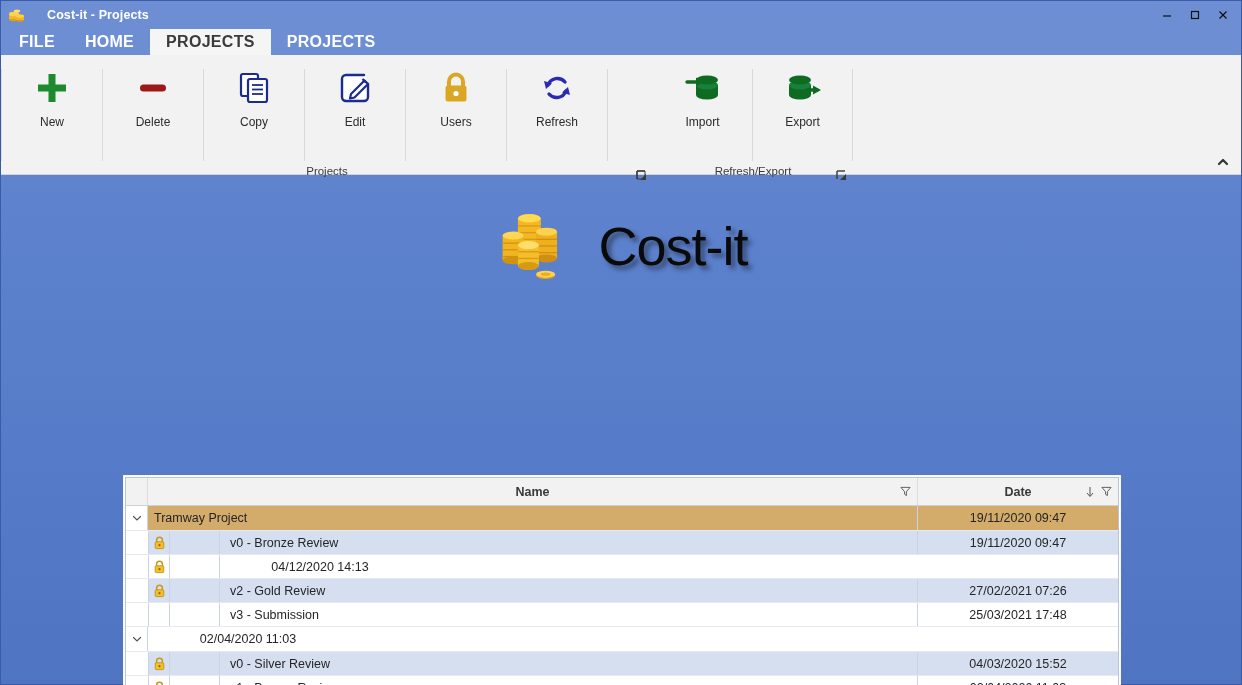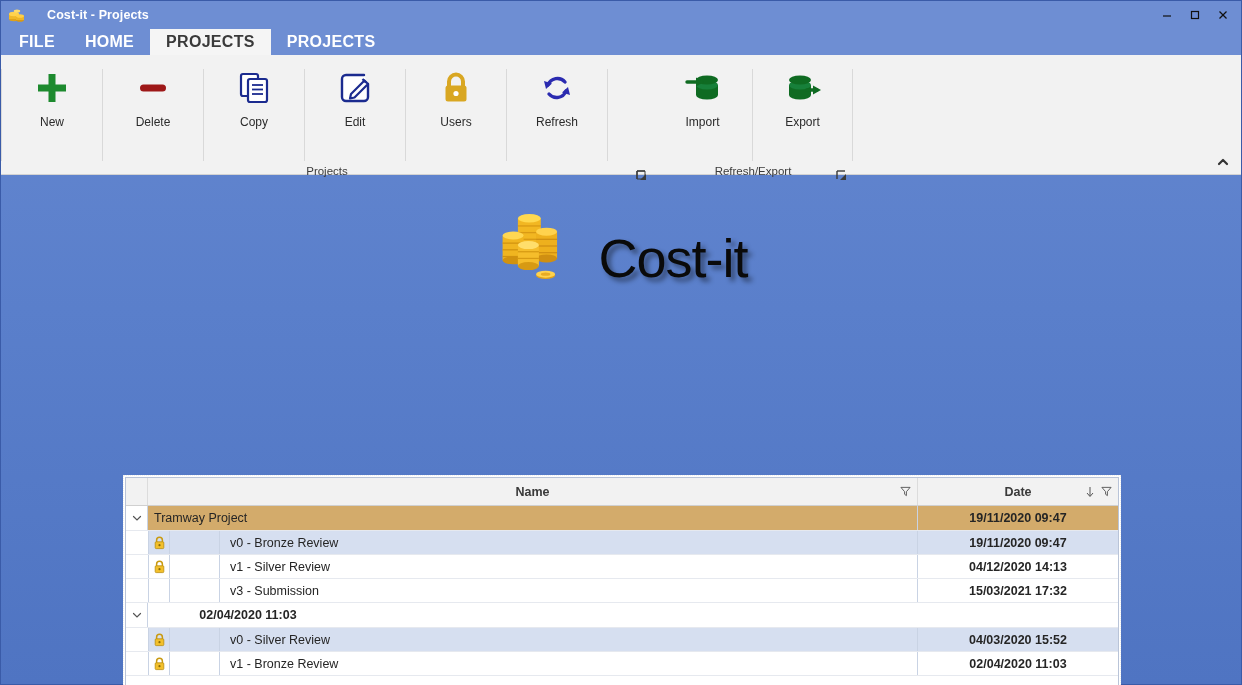--- a/index.html
+++ b/index.html
@@ -117,21 +117,21 @@
 
   
   .body-area {
     flex: 1;
     position: relative;
     display: flex; flex-direction: column;
     align-items: center;
   }
   .logo-row {
     margin-top: 28px;
-    display: flex; align-items: flex-end; gap: 18px;
+    display: flex; align-items: center; gap: 18px;
   }
   .logo-coins { width: 86px; height: 86px; display:block; }
   .logo-text {
     font-size: 54px;
     font-weight: normal;
     color: #0a0a0a;
     font-family: "Liberation Sans", sans-serif;
     text-shadow: 4px 4px 5px rgba(0,0,0,0.45);
     letter-spacing: -1px;
   }
@@ -196,21 +196,21 @@
   }
   .row .c-name {
     flex: 1;
     display: flex; align-items: center;
     padding-left: 10px;
     border-right: 1px solid #c9d3e4;
     overflow: hidden; white-space: nowrap;
   }
   .row .c-date {
     width: 200px;
-    display: flex; align-items: center; justify-content: center; font-weight: bold;
+    display: flex; align-items: center; justify-content: center;
   }
 
   
   .row.group-row { height: 25px; }
   .row.group-row .c-exp { background: #ffffff; border-right: 1px solid #c9d3e4; }
   .row.group-row .c-name {
     background: #d3ab6b;
     padding-left: 6px;
     border-right: 1px solid #c9d3e4;
   }
@@ -552,52 +552,64 @@
         <div class="row data norm">
           <div class="c-exp"></div>
           <div class="c-lock">
             <svg class="lock-ic" viewBox="0 0 13 14">
               <path d="M3.6 6 V4.2 a2.9 2.9 0 0 1 5.8 0 V6" fill="none" stroke="#c99a10" stroke-width="1.5"></path>
               <rect x="2.2" y="5.8" width="8.6" height="6.8" rx="1" fill="#f3c02b" stroke="#b98d0c" stroke-width="0.8"></rect>
               <circle cx="6.5" cy="9.2" r="1.1" fill="#8a6a06"></circle>
             </svg>
           </div>
           <div class="c-pad"></div>
-          <div class="c-name">v1 - Silver Review</div>
           <div class="c-date">04/12/2020 14:13</div>
-        </div>
-
-
-        <div class="row data norm">
-          <div class="c-exp"></div>
-          <div class="c-lock"></div>
-          <div class="c-pad"></div>
-          <div class="c-name">v3 - Submission</div>
-          <div class="c-date">15/03/2021 17:32</div>
-        </div>
-
-        <div class="row group-row plain">
-          <div class="c-exp">
-            <svg class="chev" viewBox="0 0 10 10">
-              <polyline points="1.5,3.5 5,7 8.5,3.5" fill="none" stroke="#555" stroke-width="1.2" stroke-linecap="round"></polyline>
-            </svg>
-          </div>
-          <div class="c-date">02/04/2020 11:03</div>
         </div>
 
         <div class="row data alt">
           <div class="c-exp"></div>
           <div class="c-lock">
             <svg class="lock-ic" viewBox="0 0 13 14">
               <path d="M3.6 6 V4.2 a2.9 2.9 0 0 1 5.8 0 V6" fill="none" stroke="#c99a10" stroke-width="1.5"></path>
               <rect x="2.2" y="5.8" width="8.6" height="6.8" rx="1" fill="#f3c02b" stroke="#b98d0c" stroke-width="0.8"></rect>
               <circle cx="6.5" cy="9.2" r="1.1" fill="#8a6a06"></circle>
             </svg>
           </div>
           <div class="c-pad"></div>
+          <div class="c-name">v2 - Gold Review</div>
+          <div class="c-date">27/02/2021 07:26</div>
+        </div>
+
+        <div class="row data norm">
+          <div class="c-exp"></div>
+          <div class="c-lock"></div>
+          <div class="c-pad"></div>
+          <div class="c-name">v3 - Submission</div>
+          <div class="c-date">25/03/2021 17:48</div>
+        </div>
+
+        <div class="row group-row plain">
+          <div class="c-exp">
+            <svg class="chev" viewBox="0 0 10 10">
+              <polyline points="1.5,3.5 5,7 8.5,3.5" fill="none" stroke="#555" stroke-width="1.2" stroke-linecap="round"></polyline>
+            </svg>
+          </div>
+          <div class="c-date">02/04/2020 11:03</div>
+        </div>
+
+        <div class="row data alt">
+          <div class="c-exp"></div>
+          <div class="c-lock">
+            <svg class="lock-ic" viewBox="0 0 13 14">
+              <path d="M3.6 6 V4.2 a2.9 2.9 0 0 1 5.8 0 V6" fill="none" stroke="#c99a10" stroke-width="1.5"></path>
+              <rect x="2.2" y="5.8" width="8.6" height="6.8" rx="1" fill="#f3c02b" stroke="#b98d0c" stroke-width="0.8"></rect>
+              <circle cx="6.5" cy="9.2" r="1.1" fill="#8a6a06"></circle>
+            </svg>
+          </div>
+          <div class="c-pad"></div>
           <div class="c-name">v0 - Silver Review</div>
           <div class="c-date">04/03/2020 15:52</div>
         </div>
 
         <div class="row data norm">
           <div class="c-exp"></div>
           <div class="c-lock">
             <svg class="lock-ic" viewBox="0 0 13 14">
               <path d="M3.6 6 V4.2 a2.9 2.9 0 0 1 5.8 0 V6" fill="none" stroke="#c99a10" stroke-width="1.5"></path>
               <rect x="2.2" y="5.8" width="8.6" height="6.8" rx="1" fill="#f3c02b" stroke="#b98d0c" stroke-width="0.8"></rect>

